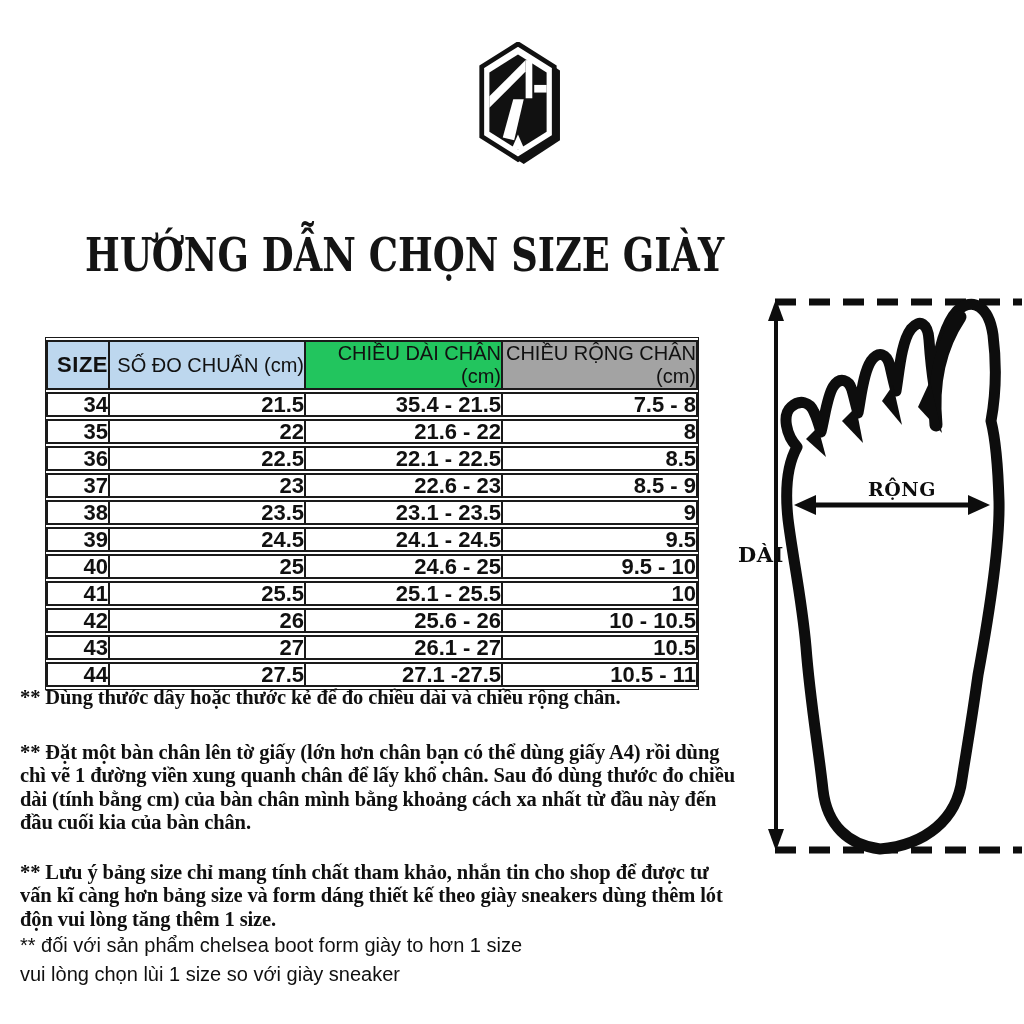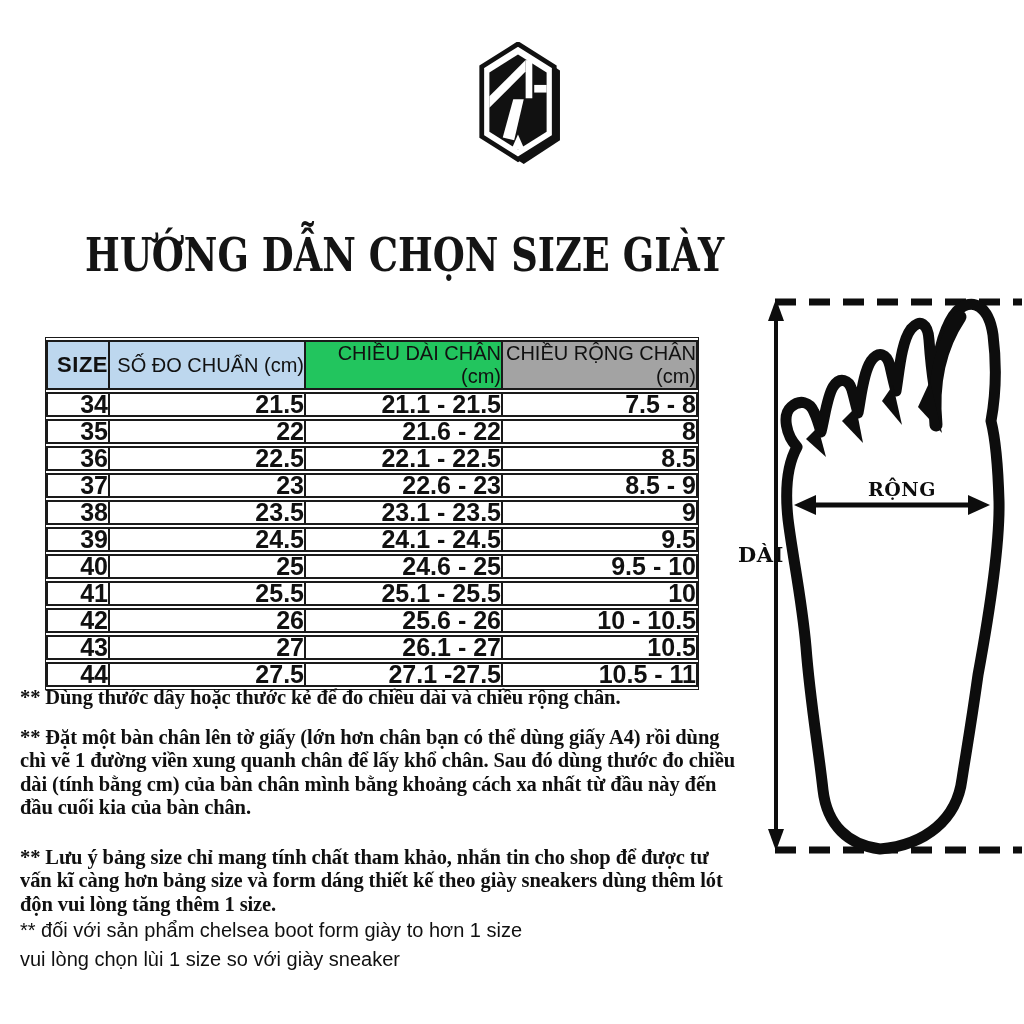--- a/index.html
+++ b/index.html
@@ -20,30 +20,30 @@
     position:absolute;left:45px;top:337px;width:652px;
     border-collapse:separate;border-spacing:0 2px;table-layout:fixed;
     border:1px solid #1a1a1a;background:#fff;
   }
   #size-table th,#size-table td{
     border:2px solid #1a1a1a;border-right:none;text-align:right;overflow:hidden;padding:0;
   }
   #size-table th:last-child,#size-table td:last-child{border-right:2px solid #1a1a1a;}
   #size-table thead th{height:42px;font-weight:normal;font-size:20px;background:#BDD7EE;}
   #size-table thead th.col-size{font-size:22px;font-weight:bold;letter-spacing:.5px;}
-  #size-table tbody td{height:21px;line-height:21px;font-size:25px;font-weight:bold;}
+  #size-table tbody td{height:21px;line-height:21px;font-size:22px;font-weight:bold;}
   
   .notes{position:absolute;left:20px;top:686px;width:760px;}
   .note{margin:0;color:#101010;}
   .note.serif{
     font-family:"Liberation Serif",serif;font-weight:bold;
     font-size:20.5px;line-height:23.5px;letter-spacing:-0.1px;
   }
   .note.sans{font-family:"Liberation Sans",sans-serif;font-weight:normal;font-size:20px;line-height:29px;}
-  .note:nth-child(1){margin-bottom:16px;}
+  .note:nth-child(1){margin-bottom:31px;}
   .note:nth-child(2){margin-bottom:26px;}
   .note:nth-child(3){margin-bottom:0;}
   
   .foot{position:absolute;left:730px;top:285px;width:300px;height:590px;pointer-events:none;}
   .diagram-label{font-family:"DejaVu Serif",serif;font-weight:bold;fill:#0d0d0d;letter-spacing:.5px;}
 </style>
 </head>
 <body>
 
 <svg class="logo" viewBox="0 0 100 130" aria-hidden="true">
@@ -75,21 +75,21 @@
         <th class="col-size" style="background: rgb(189, 215, 238);">SIZE</th>
         <th style="background: rgb(189, 215, 238);">SỐ ĐO CHUẨN (cm)</th>
         <th style="background: #22c55e;">CHIỀU DÀI CHÂN (cm)</th>
         <th style="background: #a3a3a3;">CHIỀU RỘNG CHÂN (cm)</th>
       </tr>
   </thead>
   <tbody>
       <tr>
         <td>34</td>
         <td>21.5</td>
-        <td>21.1 - 21.5</td>
+        <td>35.4 - 21.5</td>
         <td>7.5 - 8</td>
       </tr>
       <tr>
         <td>35</td>
         <td>22</td>
         <td>21.6 - 22</td>
         <td>8</td>
       </tr>
       <tr>
         <td>36</td>

